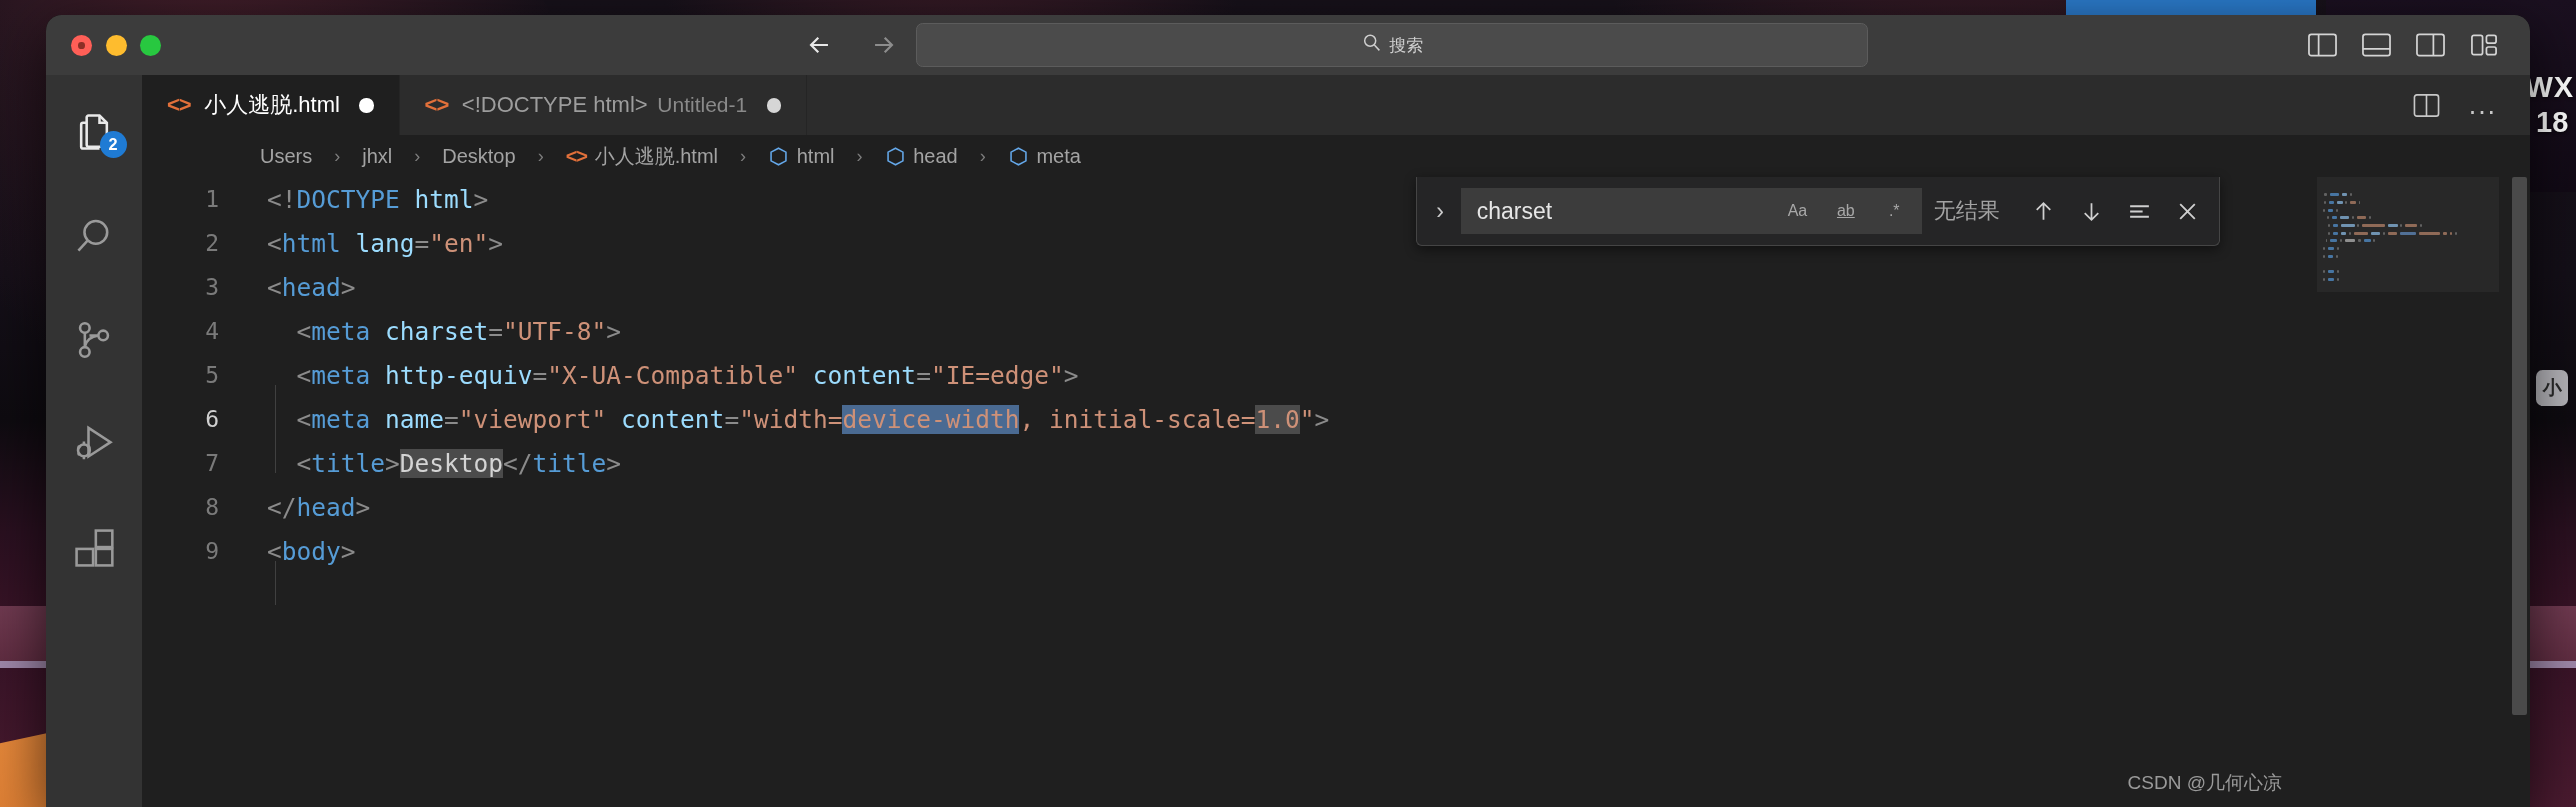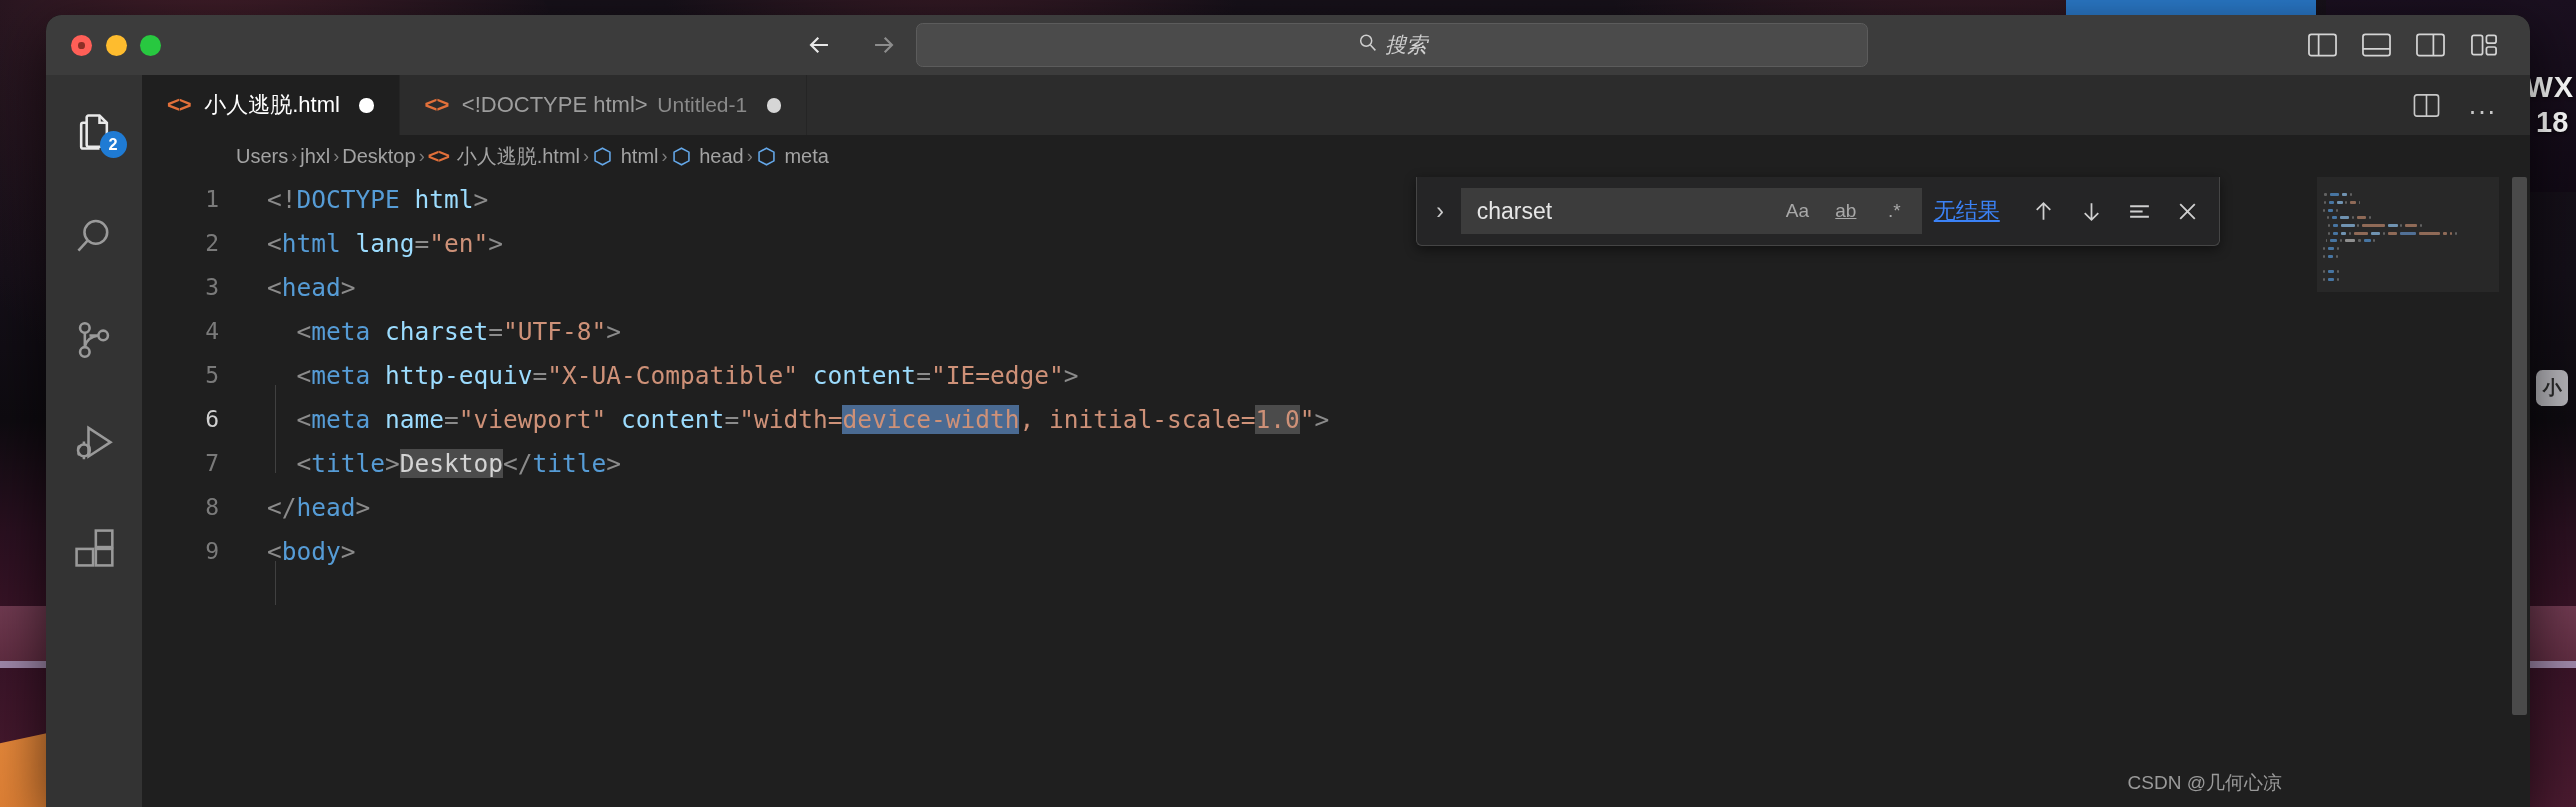--- a/index.html
+++ b/index.html
@@ -97,21 +97,21 @@
   #quick-search {
     position: absolute; left: 870px; width: 952px; height: 44px;
     top: 50%; transform: translateY(-50%);
     background: #4b4b4b;
     border: 1px solid #5c5c5c;
     border-radius: 6.7px;
     display: flex; align-items: center; justify-content: center;
     gap: 7.7px;
     color: #c9c9c9; font-size: 21px;
   }
-  #quick-search .ph { font-size: 21px; color: #cfcfcf; font-style: italic; }
+  #quick-search .ph { font-size: 17px; color: #cfcfcf; }
 
   #layout-controls {
     position: absolute; right: 31px; top: 50%; transform: translateY(-50%);
     display: flex; gap: 25px; align-items: center;
   }
   .layout-ico { width: 29px; height: 25px; color: #d4d4d4; }
 
   
   #window-body { flex: 1; display: flex; min-height: 0; }
 
@@ -165,22 +165,22 @@
     gap: 29px; padding-right: 33px; color: #c8c8c8;
   }
   #tab-actions .ico { width: 27px; height: 25px; }
   #more-dots { font-size: 27px; letter-spacing: 1.9px; line-height: .4; color:#c8c8c8;}
 
   
   #breadcrumb {
     height: 42px; flex: 0 0 42px;
     background: #1f1f1f;
     display: flex; align-items: center;
-    padding-left: 94px;
-    gap: 3px; font-size: 20px; color: #a3a3a3;
+    padding-left: 118px;
+    gap: 22px; font-size: 20px; color: #a3a3a3;
   }
   .bc-item { display: flex; align-items: center; gap: 7.7px; }
   .bc-sep { color: #7d7d7d; font-size: 18px; }
   .bc-ico-html { color: #e2703a; font-weight: 600; letter-spacing: -1px; }
   .bc-ico-sym  { color: #64a7e8; }
   .bc-ico-sym svg { width: 21px; height: 21px; display:block; }
 
   
   #editor-wrap { flex: 1; display: flex; position: relative; min-height: 0; background: #1f1f1f; }
   #code-area { flex: 1; position: relative; overflow: hidden; }
@@ -241,25 +241,25 @@
     background: #3c3c3c;
     display: flex; align-items: center;
     padding: 0 11.5px 0 15.4px;
     gap: 15.4px;
   }
   #find-input-value {
     flex: 1; color: #e6e6e6; font-size: 23px;
     font-family: "Liberation Sans", sans-serif;
   }
   .find-opt {
-    color: #a8a8a8; font-size: 19px; width: 33px; text-align: center;
+    color: #a8a8a8; font-size: 16px; width: 33px; text-align: center;
     font-family: "Liberation Sans", sans-serif;
   }
   .find-opt.u { text-decoration: underline; }
-  #find-status { color: #3b82f6; font-size: 22px; white-space: nowrap; text-decoration: underline; }
+  #find-status { color: #a3a3a3; font-size: 22px; white-space: nowrap; }
   #find-actions {
     margin-left: auto; display: flex; align-items: center;
     gap: 23px; color: #cfcfcf; padding-right: 5.8px;
   }
   #find-actions .ico { width: 25px; height: 25px; }
 
   
   #minimap {
     width: 192px; flex: 0 0 192px;
     position: relative; background: #1f1f1f;

